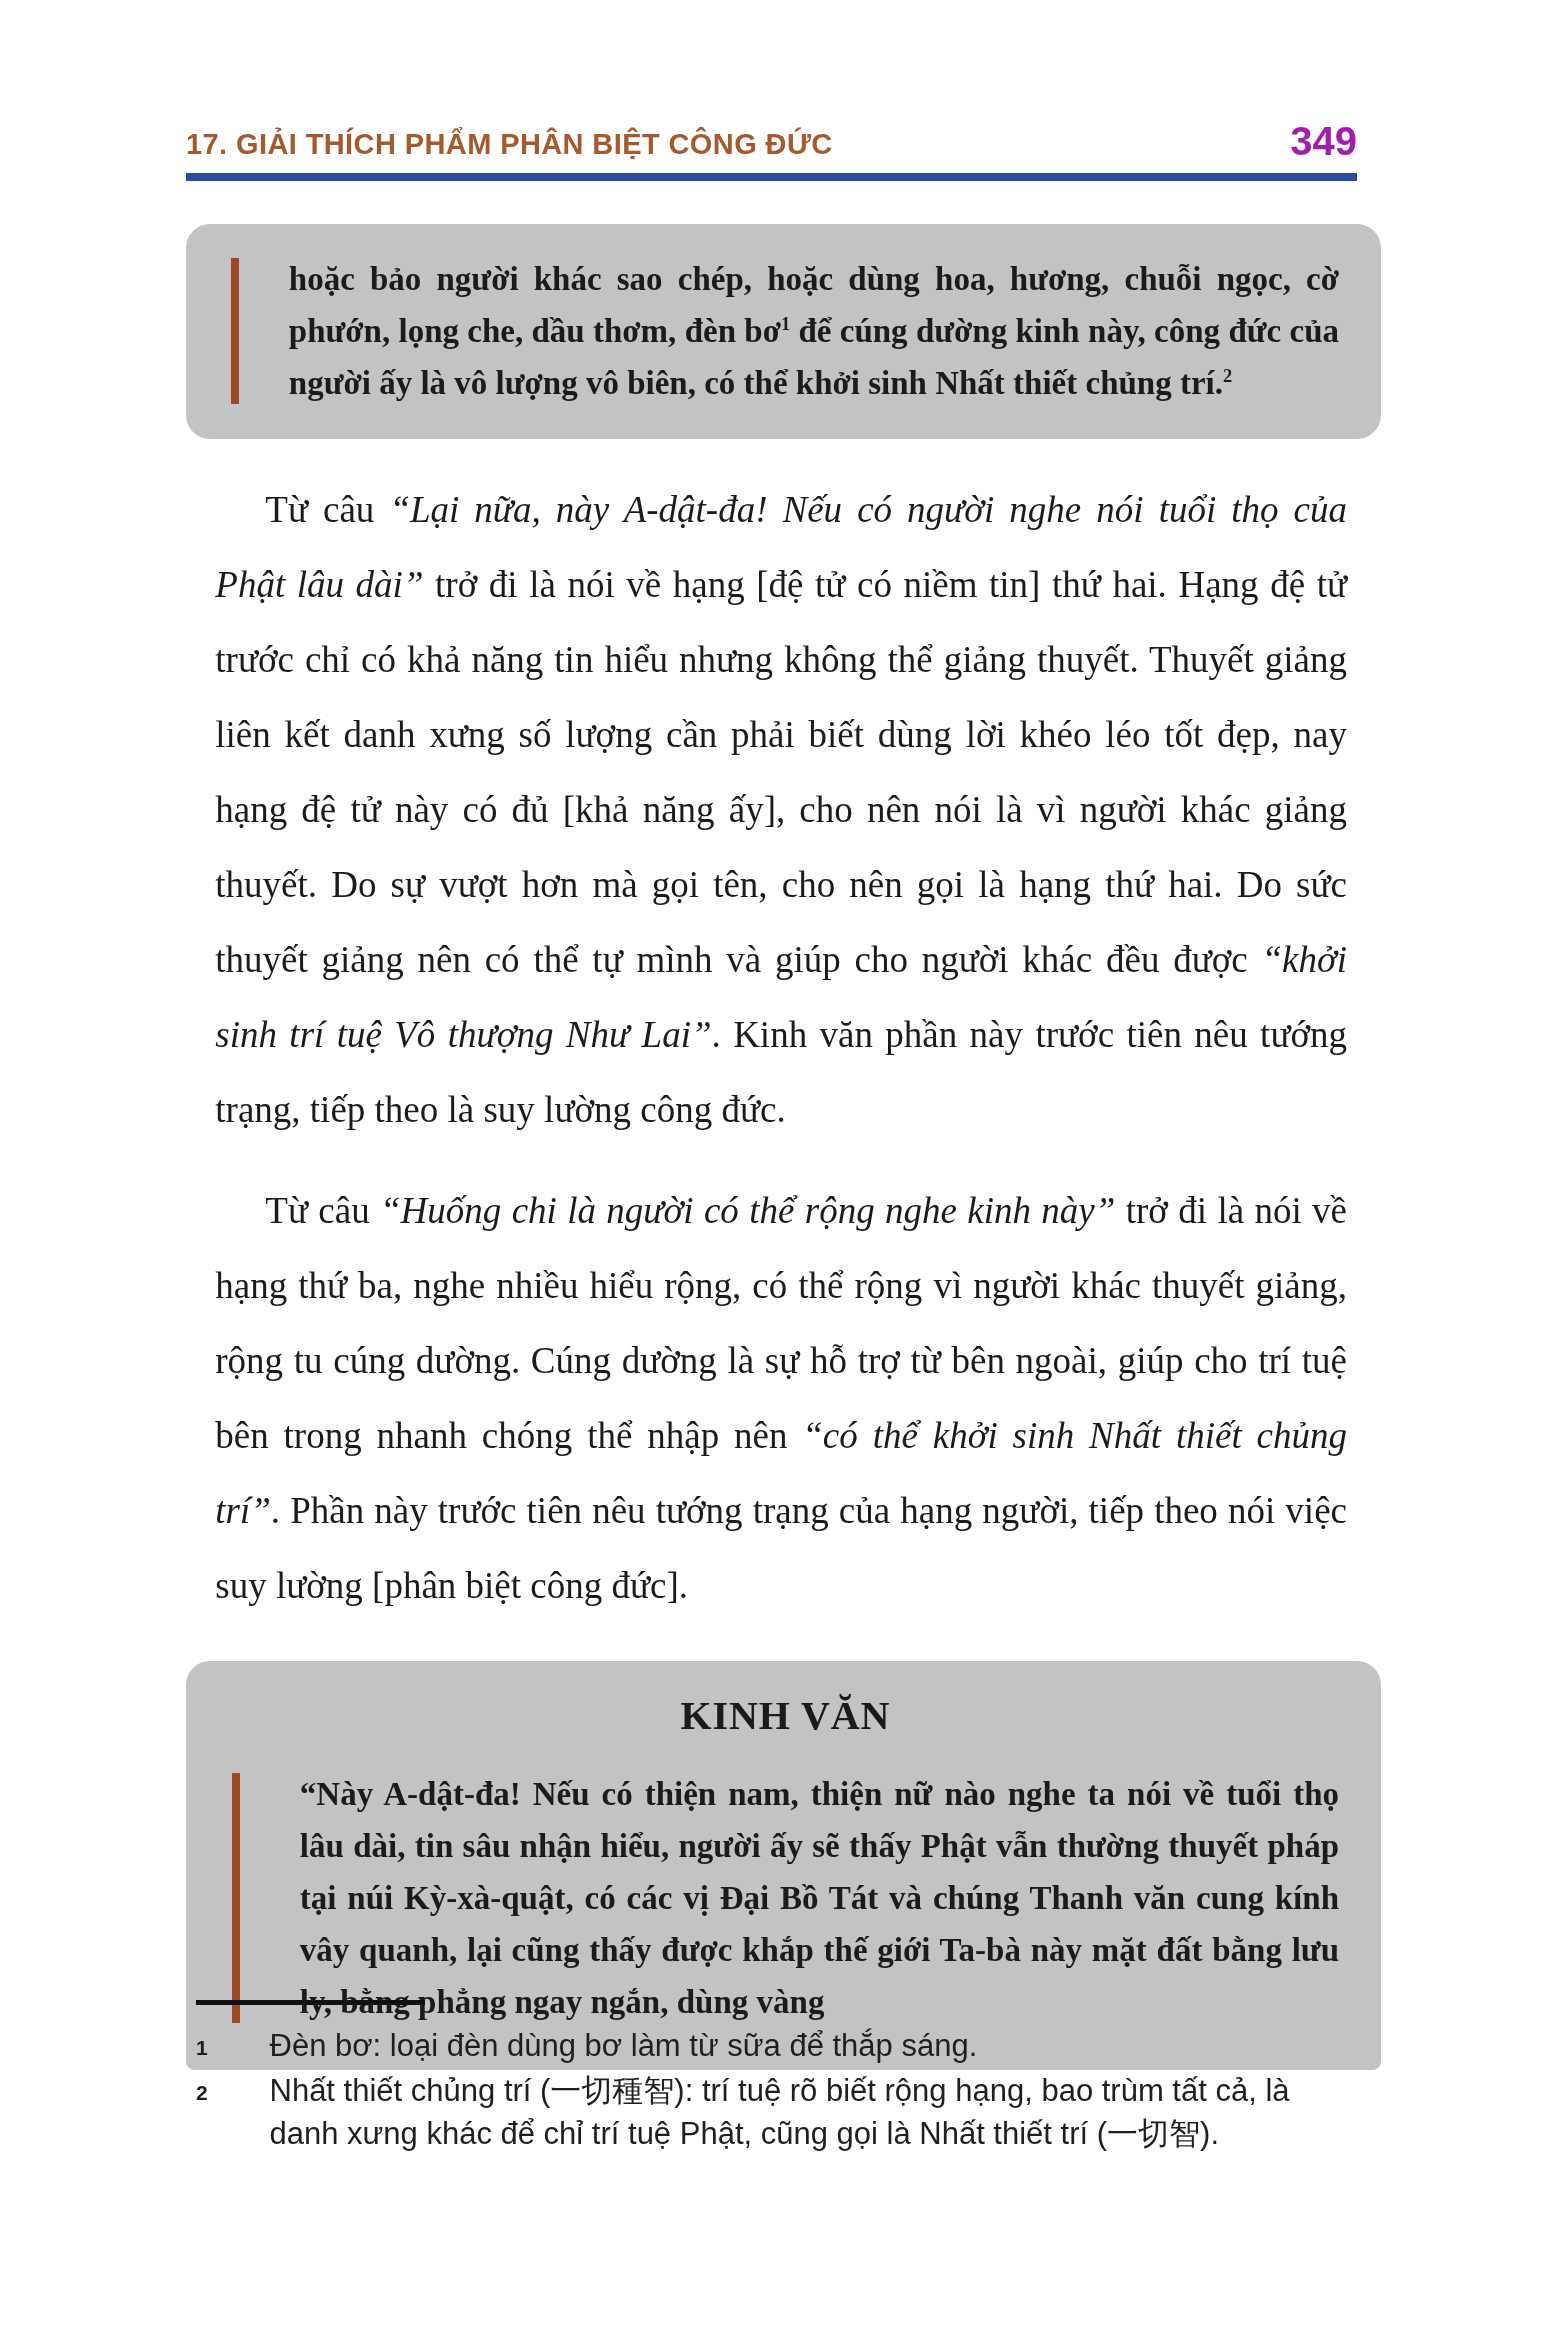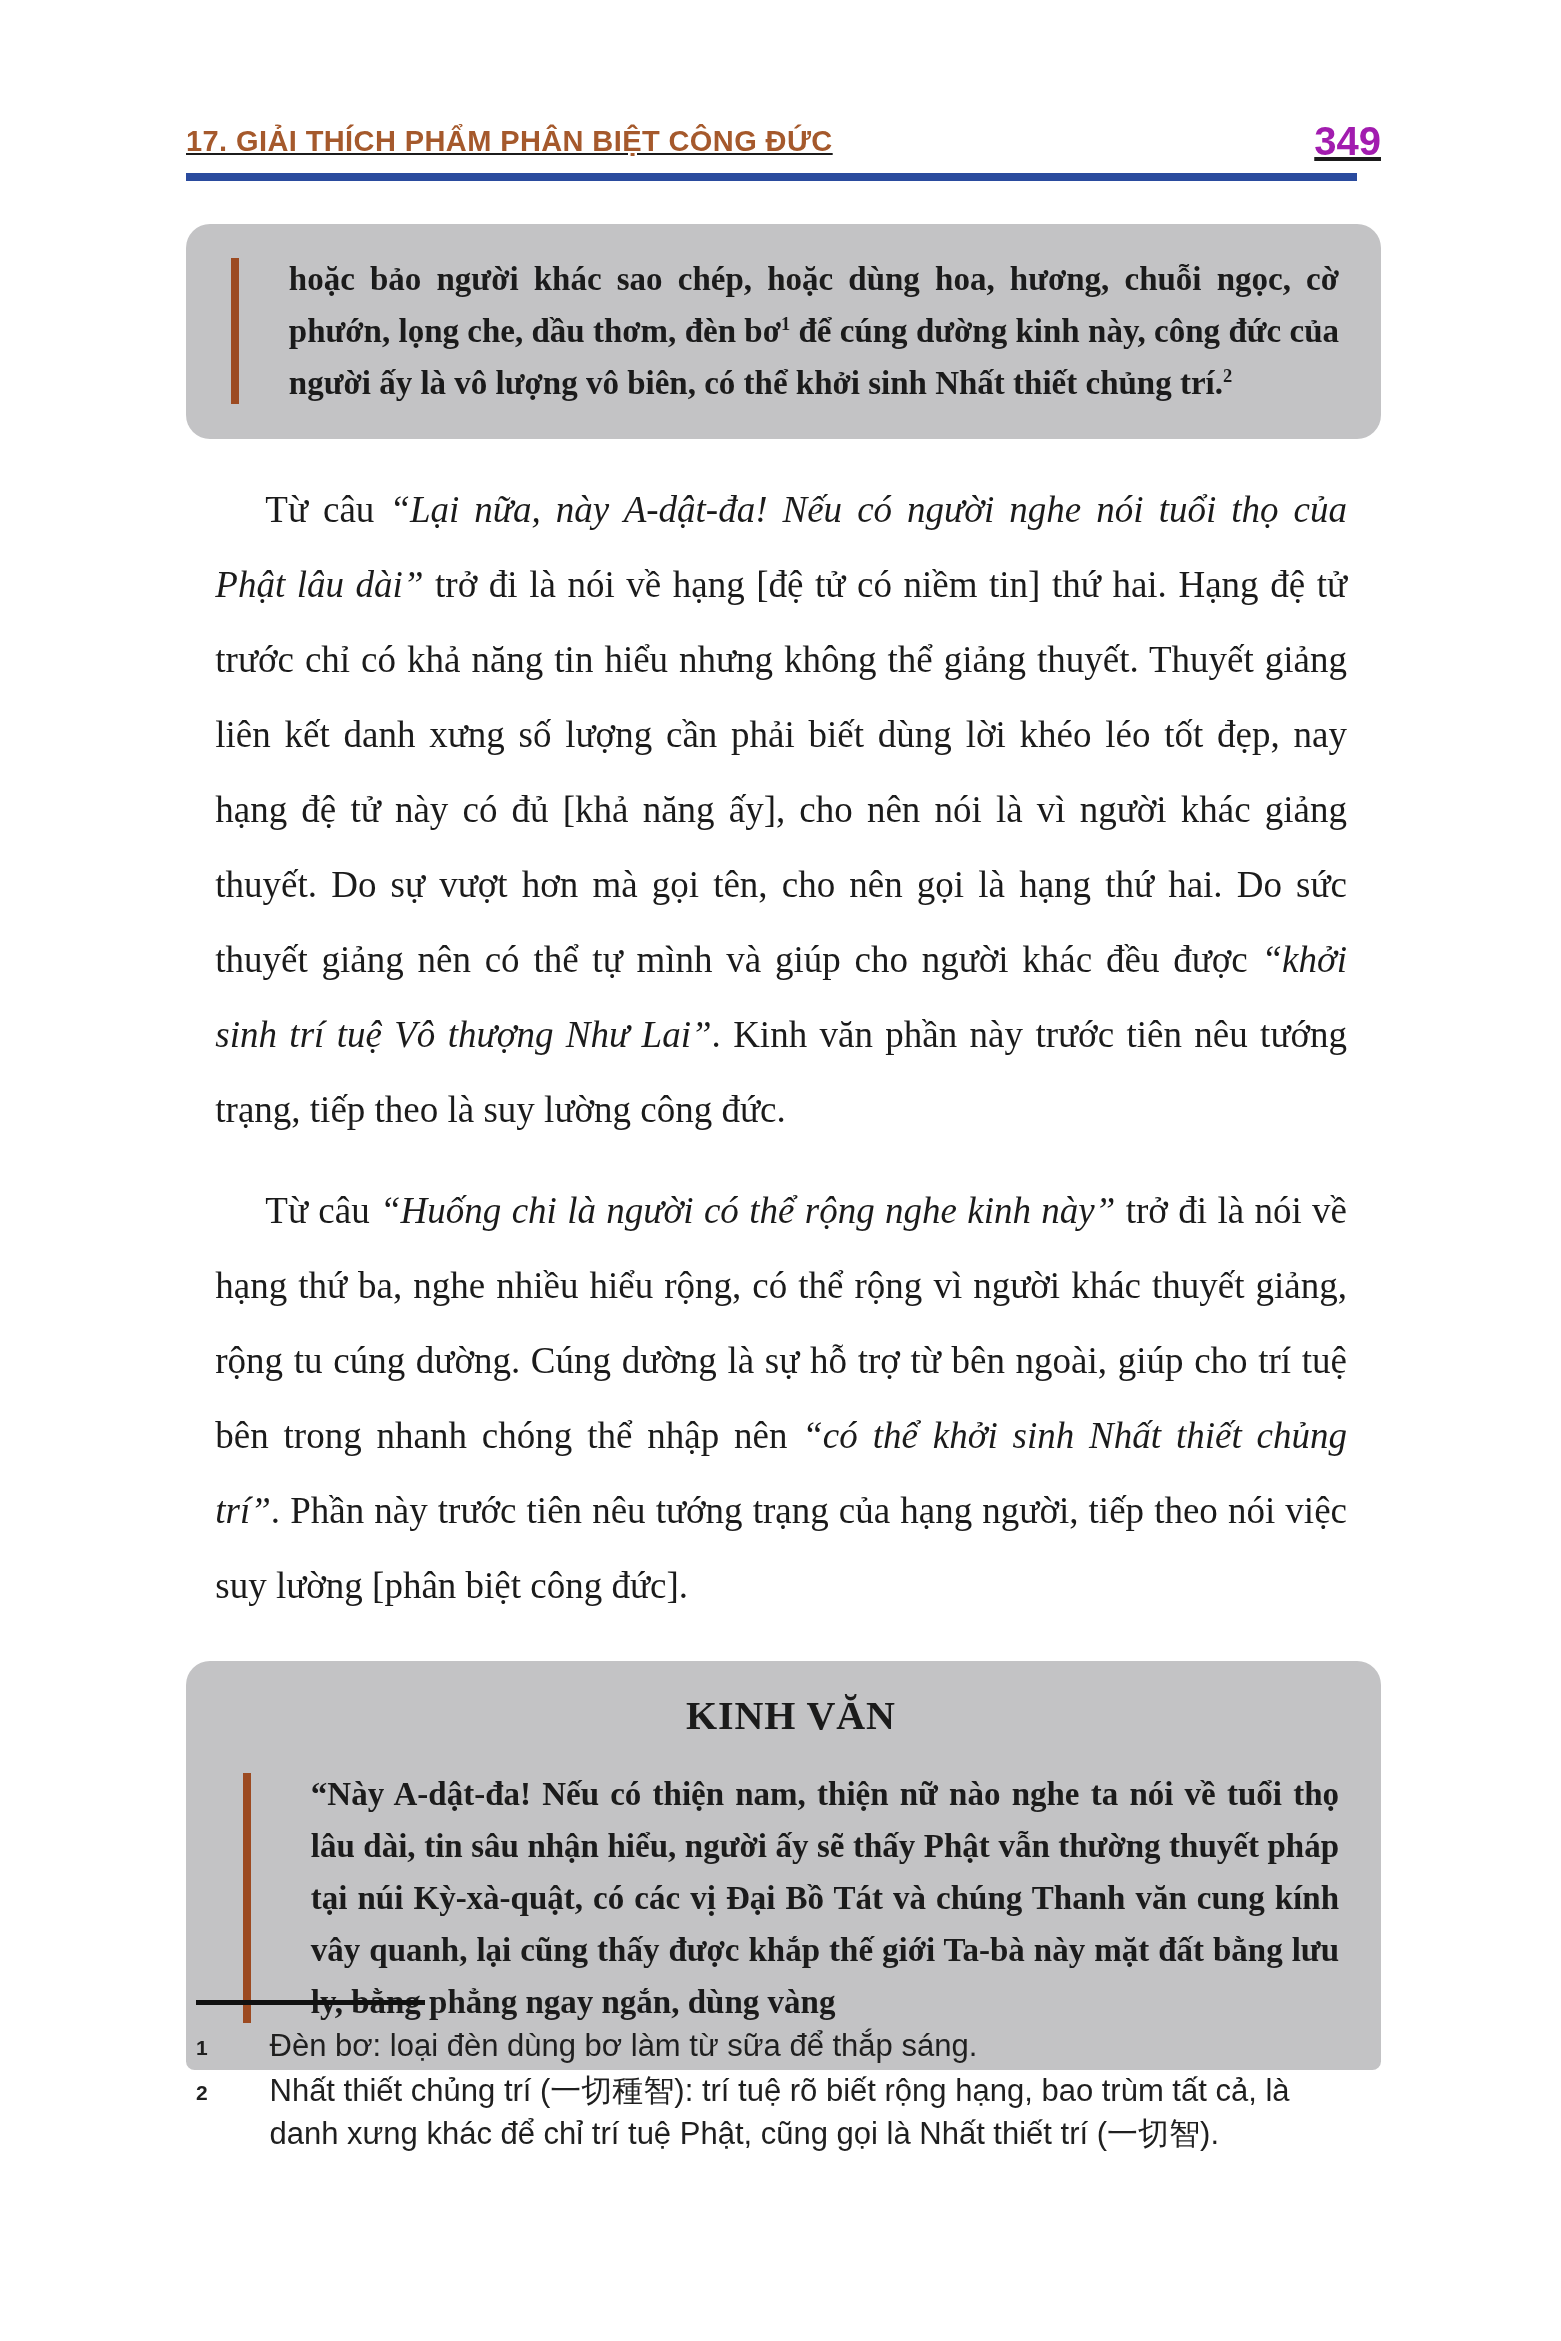--- a/index.html
+++ b/index.html
@@ -12,22 +12,22 @@
     color:#1b1b1b;
     box-sizing:border-box;
   }
   .content{
     position:absolute;
     top:121px;left:186px;
     width:1195px;
   }
   
   .header-row{
-    display:flex;justify-content:space-between;align-items:center;
-    text-decoration:underline;
+    display:flex;justify-content:space-between;align-items:flex-end;
+    margin-right:24px;
   }
   .chapter-title{
     font-family:"Liberation Sans", sans-serif;
     font-weight:bold;font-size:29px;letter-spacing:0.4px;
     color:#a5592c;
   }
   .page-number{
     font-family:"Liberation Sans", sans-serif;
     font-weight:bold;font-size:40px;color:#a21caf;
     line-height:1;
@@ -62,21 +62,21 @@
     text-indent:50px;margin:12px;
   }
   .para + .para{margin-top:26px;}
   .body-text{margin-top:33px;}
   .it{font-style:italic;}
   .sup{vertical-align:super;font-size:0.56em;line-height:0;}
   
   .kinhvan-box{
     margin-top:38px;
     border-radius:24px 24px 8.7px 8.7px;
-    padding:31px 42px 42px 12px;
+    padding:31px 42px 42px 1px;
   }
   .kinhvan-title{
     text-align:center;
     font-weight:bold;font-size:40px;letter-spacing:0.9px;
     margin:0 0 29.5px 45px;
   }
   .kinhvan-text{
     font-weight:bold;font-size:33px;line-height:52px;
     text-align:justify;flex:1;margin-left:18px;
   }

